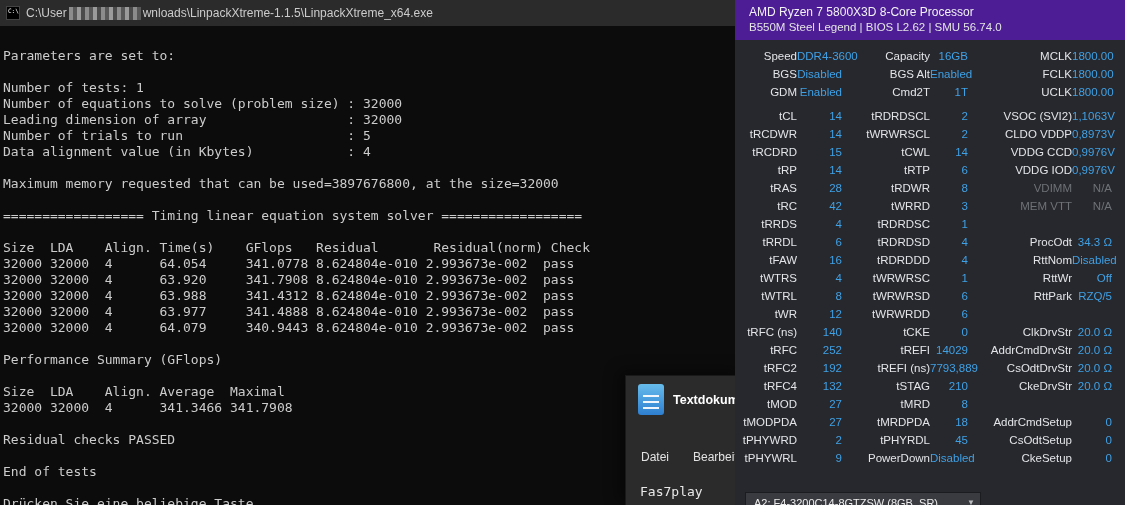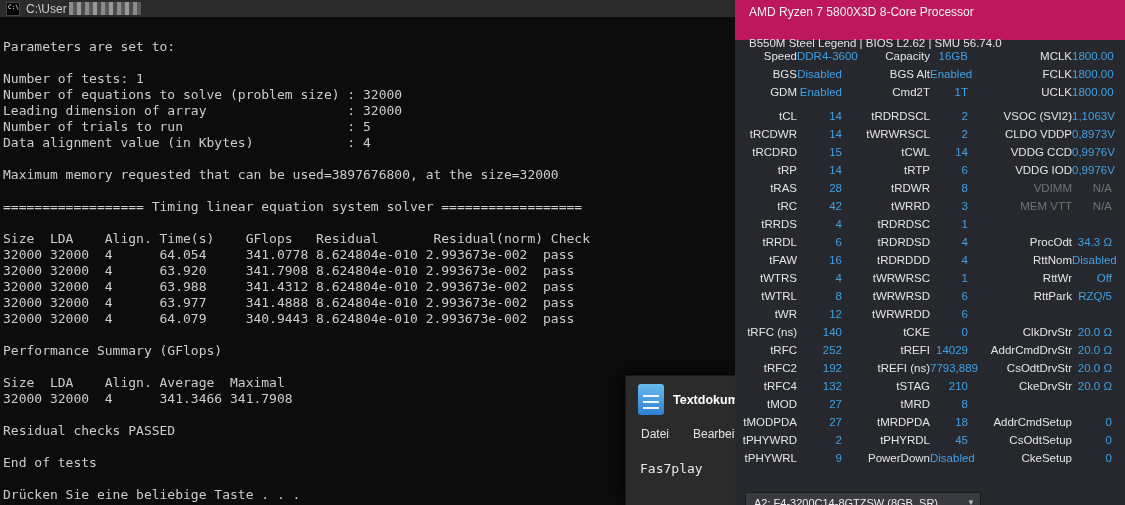--- a/index.html
+++ b/index.html
@@ -2,51 +2,51 @@
 <html><head>
 <meta charset="utf-8">
 <style>
   * { box-sizing: border-box; margin: 0; padding: 0; }
   html, body { width: 1125px; height: 505px; overflow: hidden; background: #111; }
   body { font-family: "Liberation Sans", sans-serif; position: relative; }
   .screen { position: relative; width: 1125px; height: 505px; overflow: hidden; background: #111; }
 
   
   .terminal { position: absolute; left: 0; top: 0; width: 735px; height: 505px; background: #0c0c0c; z-index: 1; }
-  .term-titlebar { height: 17px; background: #2b2b2b; display: flex; align-items: center; padding: 0 6px; gap: 6px; }
+  .term-titlebar { height: 26px; background: #2b2b2b; display: flex; align-items: center; padding: 0 6px; gap: 6px; }
   .cmd-icon { width: 14px; height: 14px; background: #000; border: 1px solid #444; color: #fff;
               font-size: 6px; line-height: 6px; padding: 1px; font-family: "DejaVu Sans Mono", monospace; flex: 0 0 auto; }
   .term-title { color: #cccccc; font-size: 12px; white-space: nowrap; display: flex; align-items: center; overflow: hidden; }
   .redacted { display: inline-block; width: 72px; height: 13px; margin: 0 2px;
       background-image:
         repeating-linear-gradient(90deg, #8c8c8c 0 4px, #585858 4px 8px, #9b9b9b 8px 12px, #4b4b4b 12px 16px),
         repeating-linear-gradient(0deg, rgba(255,255,255,.18) 0 4px, rgba(0,0,0,.28) 4px 9px, rgba(255,255,255,.08) 9px 13px); }
   .term-body pre { margin: 0; padding: 22px 0 0 3px; font-family: "DejaVu Sans Mono", monospace;
                    font-size: 13px; line-height: 16px; color: #cccccc; white-space: pre; }
 
   
   .notepad { position: absolute; left: 625px; top: 375px; width: 120px; height: 130px; background: #2b2b2b;
              z-index: 2; overflow: hidden; border-left: 1px solid #191919; border-top: 1px solid #191919;
              box-shadow: -6px -4px 14px rgba(0,0,0,.45); }
   .np-titlebar { height: 47px; display: flex; align-items: center; padding-left: 12px; gap: 9px; }
   .np-icon { width: 26px; height: 31px; border-radius: 3px; flex: 0 0 auto;
              background: linear-gradient(180deg, #67bcec 0%, #2e7fd0 100%); position: relative; }
   .np-icon-lines { position: absolute; left: 5px; right: 5px; top: 7px; bottom: 6px;
              background: repeating-linear-gradient(0deg, rgba(255,255,255,.92) 0 2px, rgba(0,0,0,0) 2px 6px); }
   .np-tab-label { color: #ffffff; font-weight: bold; font-size: 12.5px; white-space: nowrap; }
-  .np-menubar { display: flex; gap: 24px; padding: 4px 0 7px 15px; color: #e2e2e2; font-size: 12px; }
+  .np-menubar { display: flex; gap: 24px; padding: 4px 0 7px 15px; color: #e2e2e2; font-size: 12px; margin-top: 23px; }
   .np-menu-item { white-space: nowrap; cursor: default; }
   .np-content { padding: 13px 0 0 14px; font-family: "DejaVu Sans Mono", monospace; font-size: 13px;
                 color: #e8e8e8; white-space: nowrap; height: 60px; }
 
   
   .zen { position: absolute; left: 735px; top: 0; width: 390px; height: 505px; background: #27282d; z-index: 3; }
-  .zen-header { height: 40px; background: #be185d; padding: 5px 0 0 14px; }
+  .zen-header { height: 40px; background: #4c1d95; padding: 5px 0 0 14px; }
   .zen-cpu { color: #f2f2f2; font-size: 12px; line-height: 15px; white-space: nowrap; }
-  .zen-board { color: #e4e4e4; font-size: 11.5px; line-height: 15px; white-space: nowrap; margin-top: 16px; }
+  .zen-board { color: #e4e4e4; font-size: 11.5px; line-height: 15px; white-space: nowrap; }
   .zen-table { padding-top: 7px; }
   .zen-section + .zen-section { margin-top: 6px; }
   .zen-row { display: grid; grid-template-columns: 62px 45px 88px 38px 104px 40px; height: 18px; align-items: center; }
   .zl { text-align: right; color: #e2e4e8; font-size: 11.5px; white-space: nowrap; }
   .zv { text-align: right; color: #3fa1e6; font-size: 11.5px; white-space: nowrap; }
   .dim { color: #6e7277; }
   .zen-combo { position: absolute; left: 10px; top: 492px; width: 236px; height: 21px; background: #3a3b40;
                border: 1px solid #1b1c1f; display: flex; align-items: center; cursor: default; }
   .zen-combo-text { flex: 1; padding-left: 8px; color: #ededed; font-size: 11px; white-space: nowrap; overflow: hidden; }
   .zen-combo-caret { width: 18px; color: #b9bbbe; font-size: 8px; text-align: center; }
@@ -55,20 +55,21 @@
 <body>
 
 <div class="screen">
 
   <div class="terminal">
     <div class="term-titlebar">
       <div class="cmd-icon">C:\</div>
       <div class="term-title">
         <span>C:\User</span>
         <span class="redacted"></span>
+        <span>wnloads\LinpackXtreme-1.1.5\LinpackXtreme_x64.exe</span>
       </div>
     </div>
     <div class="term-body">
       <pre>Parameters are set to:
 
 Number of tests: 1
 Number of equations to solve (problem size) : 32000
 Leading dimension of array                  : 32000
 Number of trials to run                     : 5
 Data alignment value (in Kbytes)            : 4

